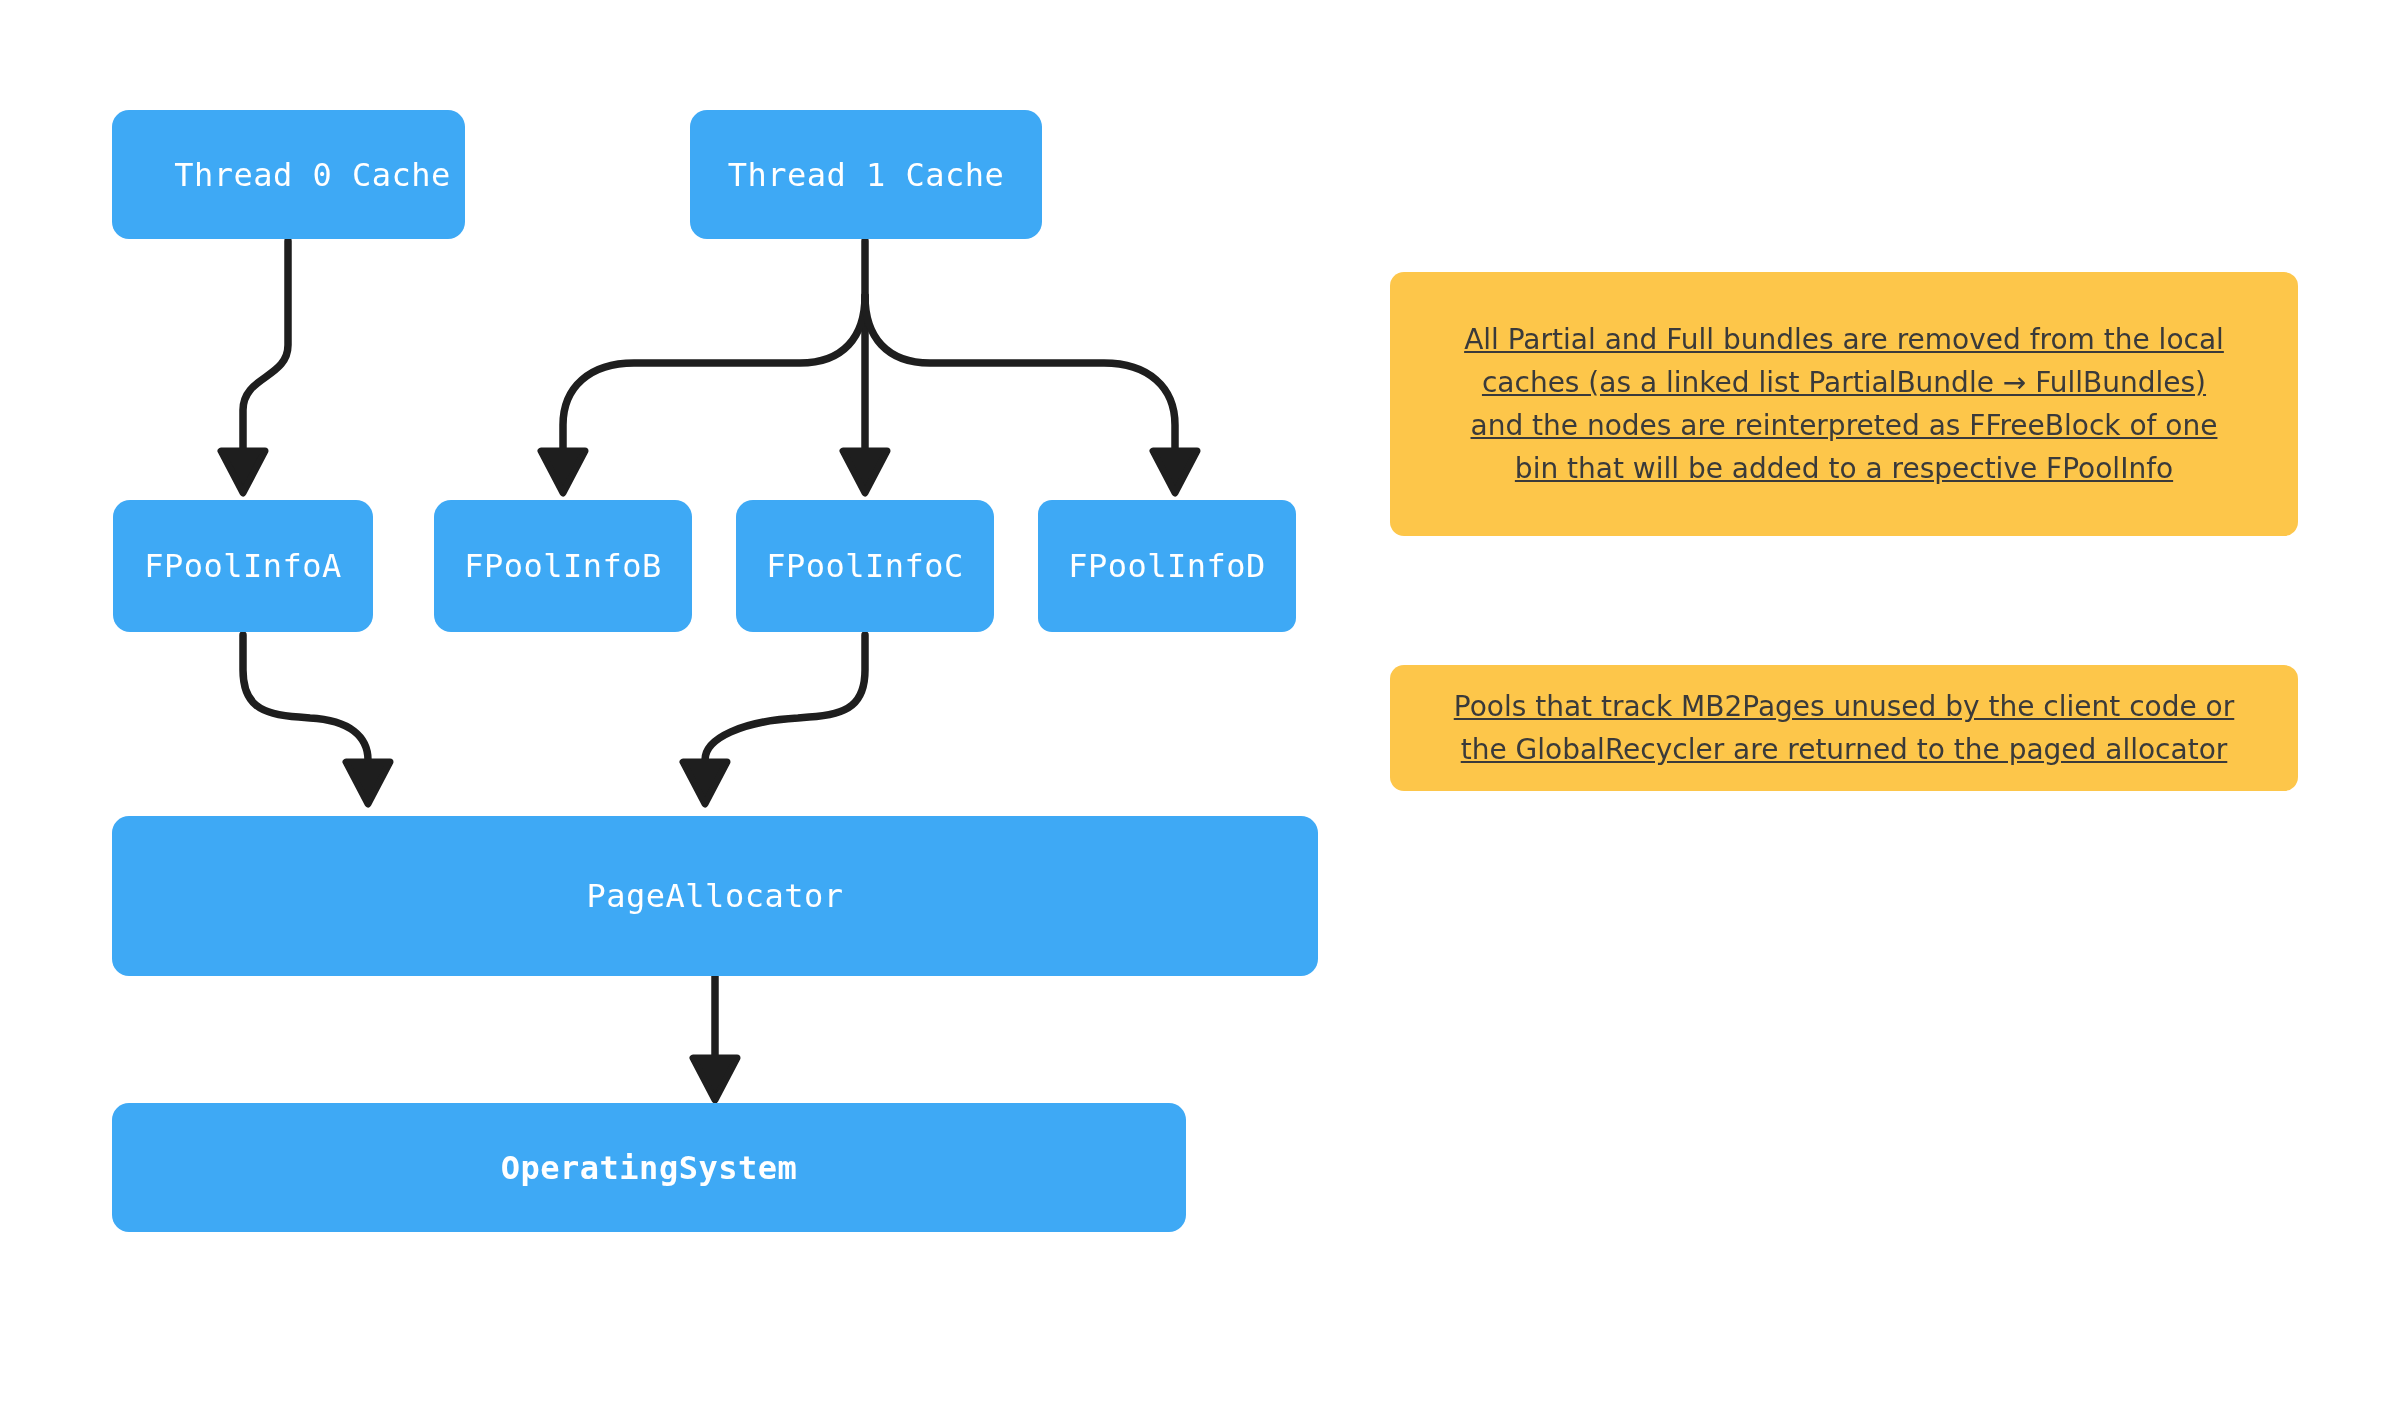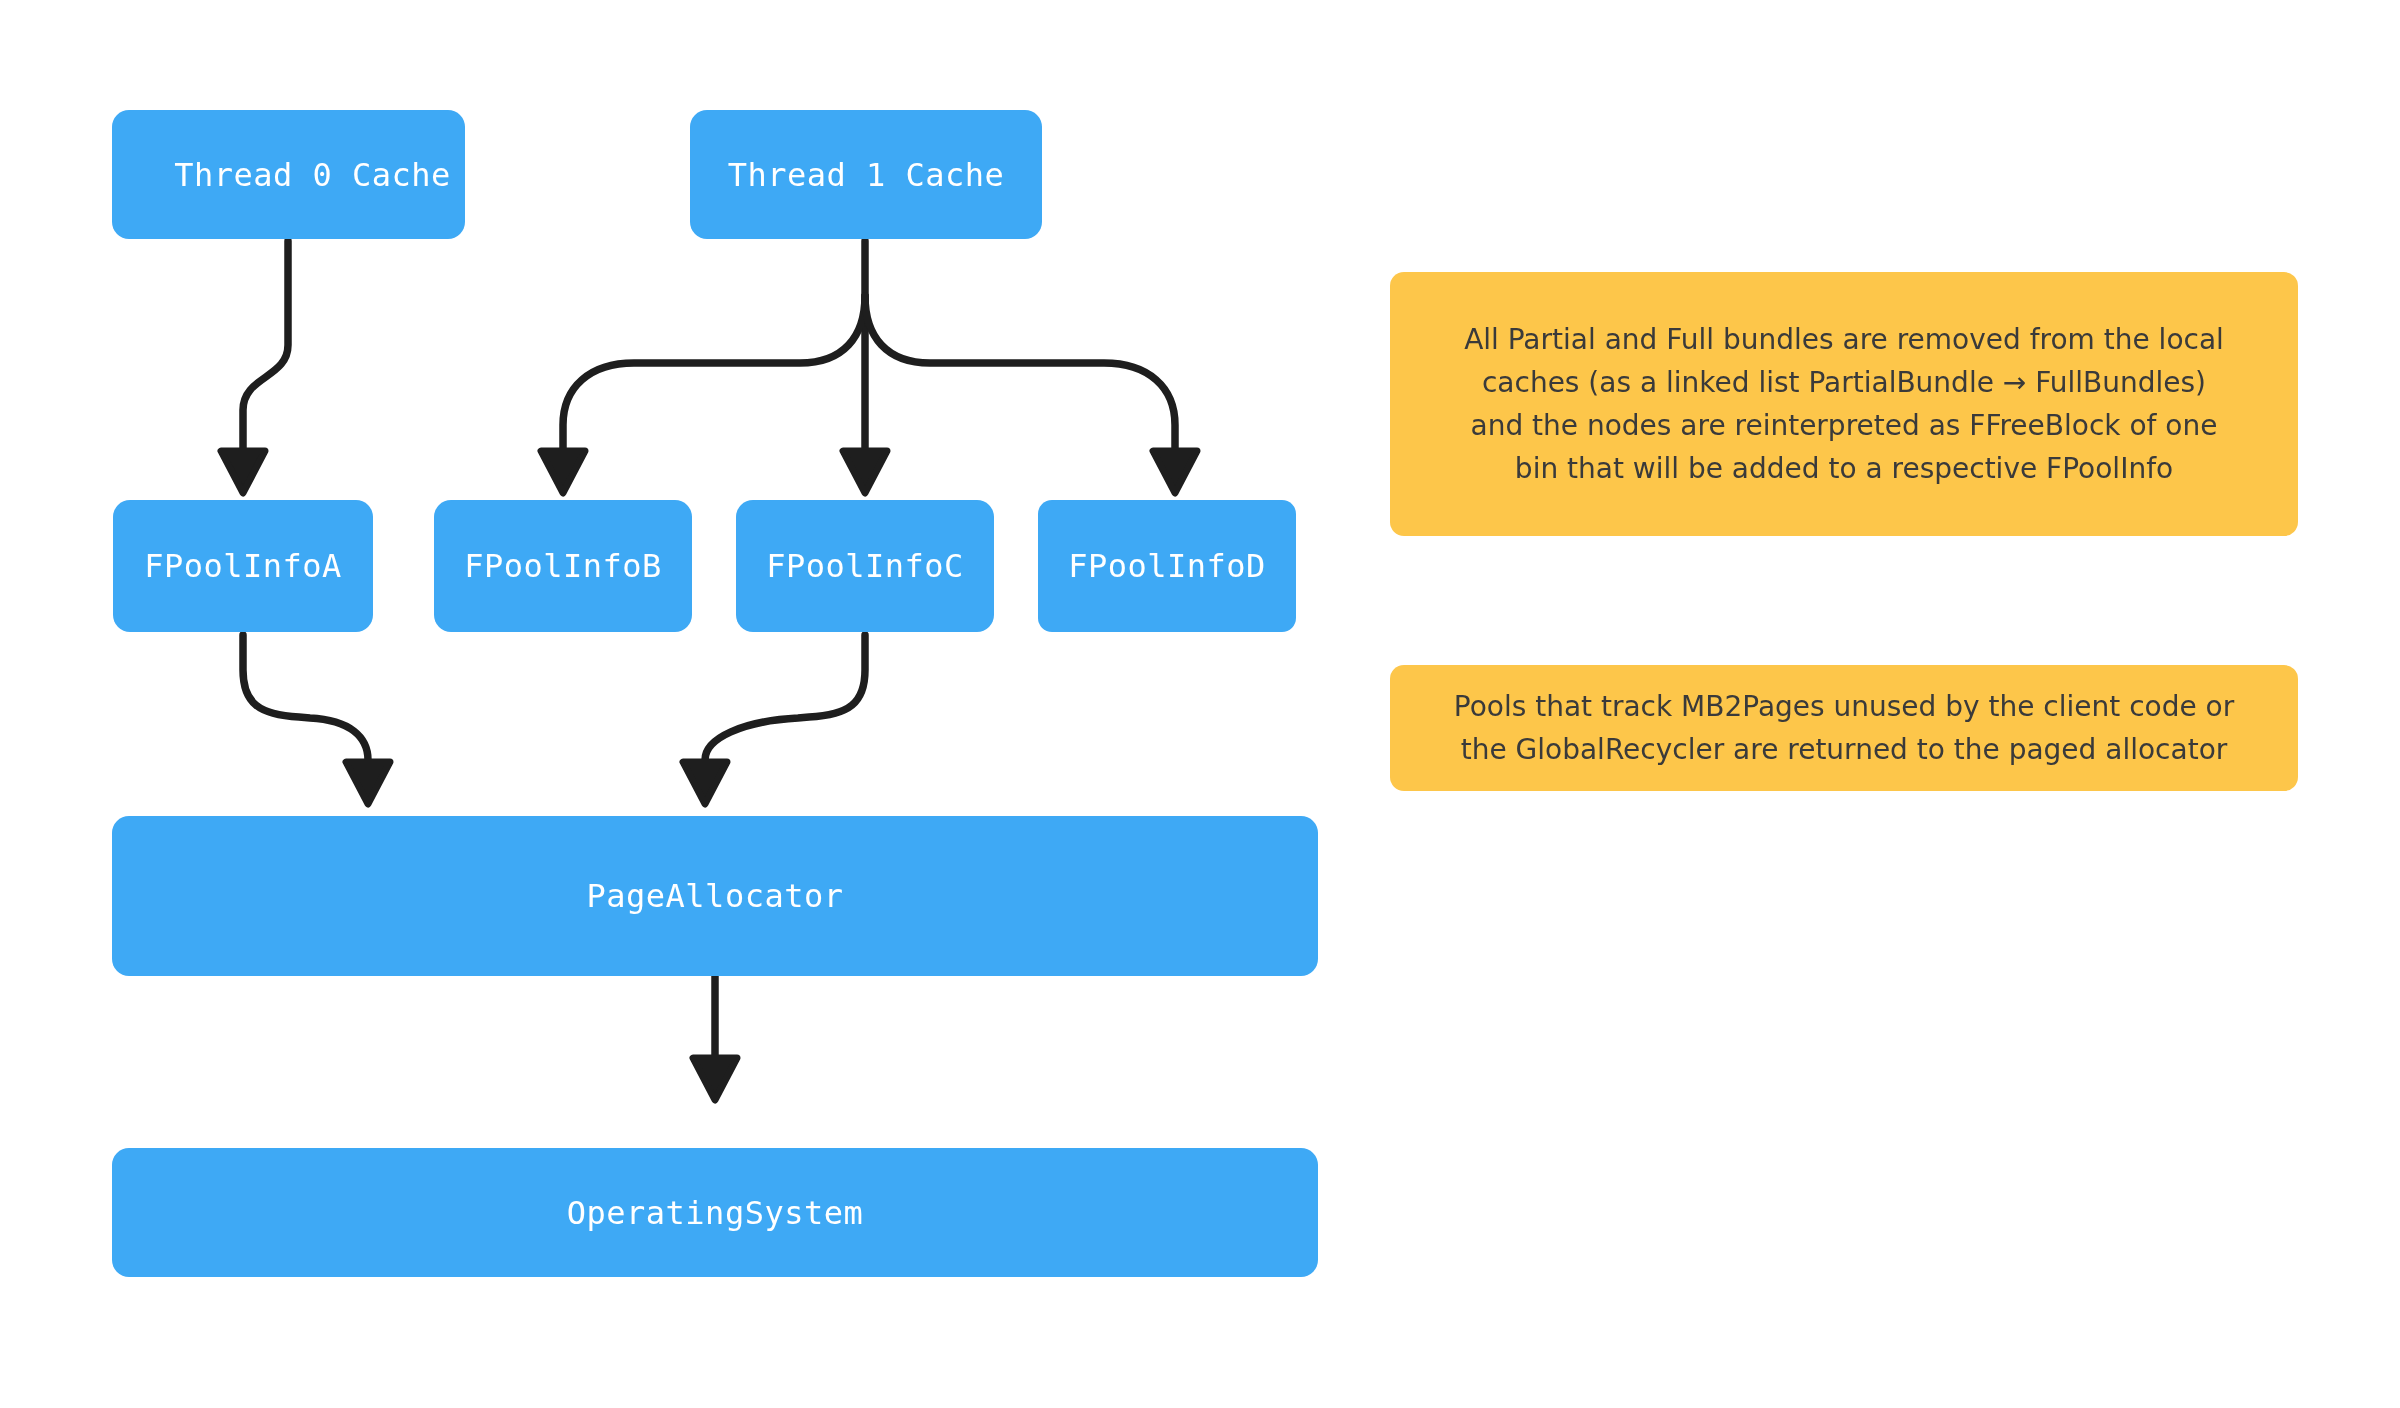--- a/index.html
+++ b/index.html
@@ -24,30 +24,31 @@
     font-size:32px;font-weight:500;letter-spacing:.5px;
     text-align:center;box-sizing:border-box;
   }
   .note{
     position:absolute;display:flex;align-items:center;justify-content:center;
     background:var(--note-fill);color:var(--note-text);
     border-radius:14px;
     font-size:28px;font-weight:500;line-height:43px;
     text-align:center;white-space:pre-line;box-sizing:border-box;
     padding:16px 28px;
+    text-decoration:underline;
   }
   
   #n-thread0{left:112px;top:110px;width:353px;height:129px;padding-left:48px;}
   #n-thread1{left:690px;top:110px;width:352px;height:129px;}
   #n-poolA{left:113px;top:500px;width:260px;height:132px;}
   #n-poolB{left:434px;top:500px;width:258px;height:132px;}
   #n-poolC{left:736px;top:500px;width:258px;height:132px;}
   #n-poolD{left:1038px;top:500px;width:258px;height:132px;border-radius:14px;}
   #n-pagealloc{left:112px;top:816px;width:1206px;height:160px;}
-  #n-os{left:112px;top:1148px;width:1206px;height:129px;}
+  #n-os{left:112px;top:1103px;width:1074px;height:129px;font-weight:bold;}
   
   #note-0{left:1390px;top:272px;width:908px;height:264px;}
   #note-1{left:1390px;top:665px;width:908px;height:126px;}
   #note-2{left:1390px;top:990px;width:908px;height:128px;}
 </style>
 </head>
 <body>
 
 <div class="canvas">
 

